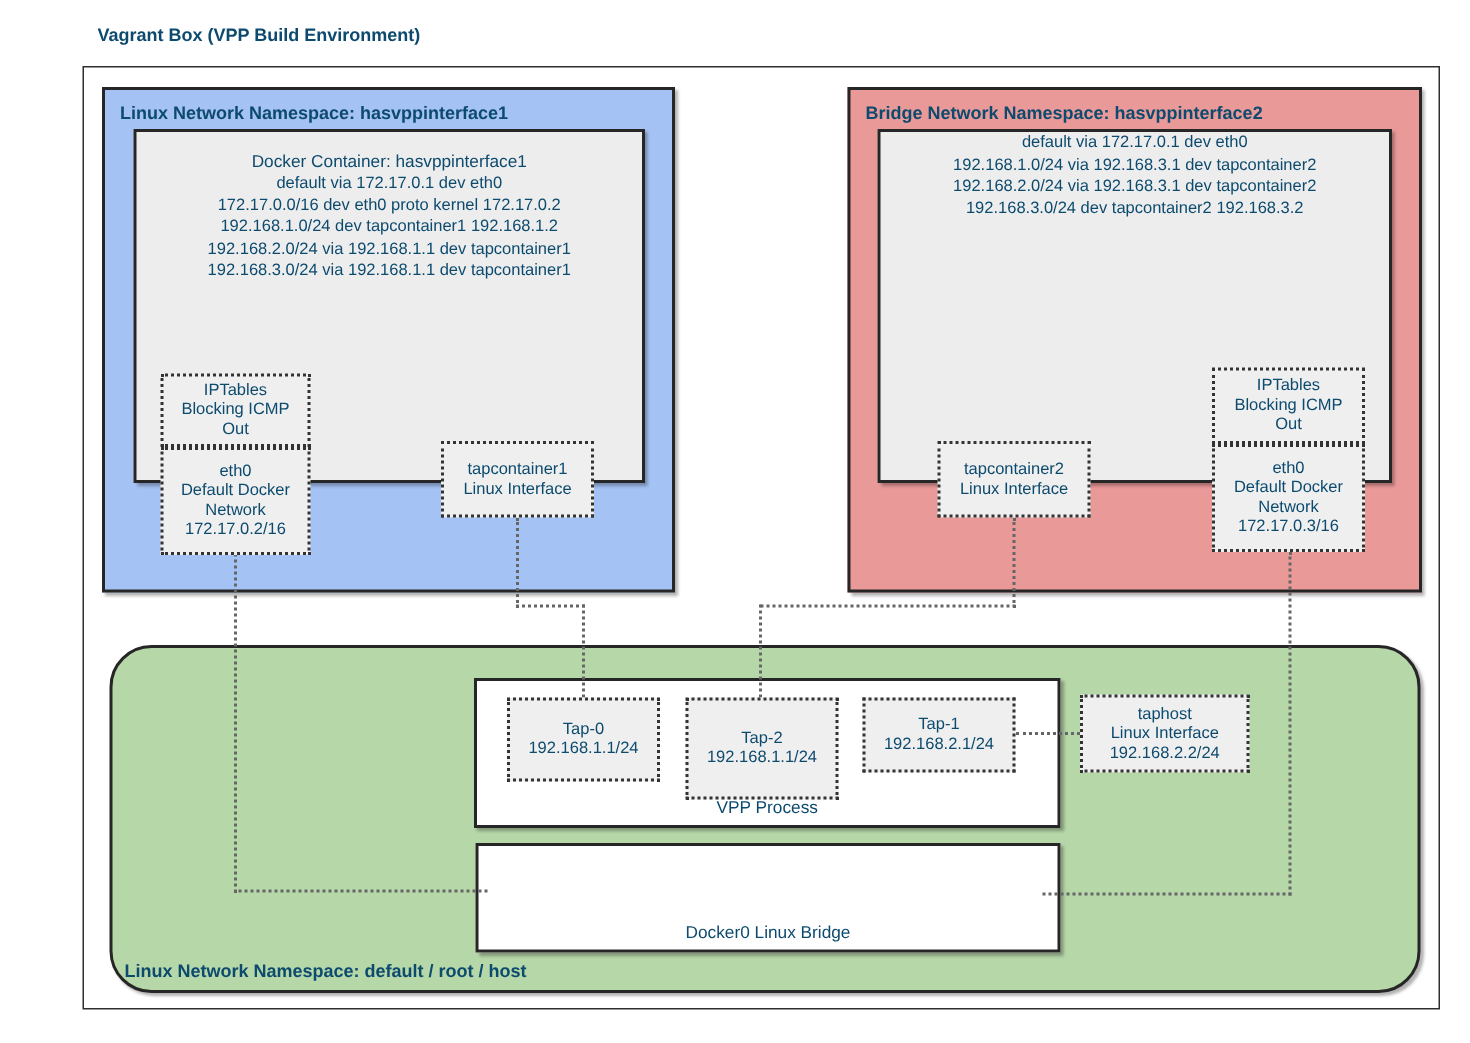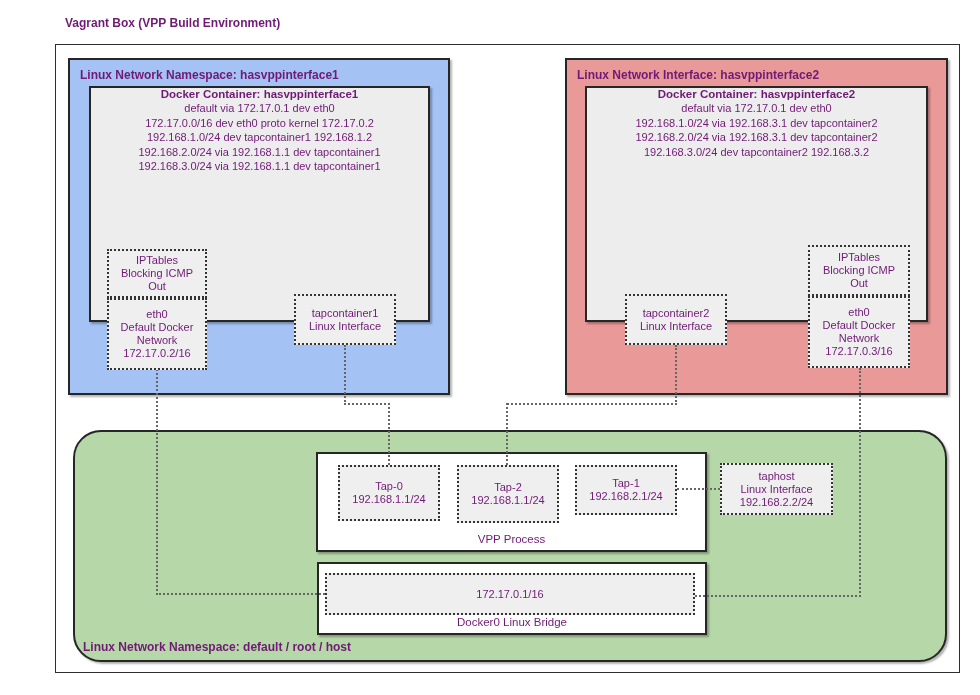--- a/index.html
+++ b/index.html
@@ -1,31 +1,31 @@
 <!DOCTYPE html>
 <html style="--ns1-fill: #a4c2f4; --ns2-fill: #ea9999; --host-fill: #b6d7a8; --panel-fill: #ededed; --dotted-fill: #efefef; --connector: #666666;"><head>
 <meta charset="utf-8">
 <style>
   html,body{margin:0;padding:0;background:#ffffff;}
   .stage{
     position:relative;width:980px;height:695px;background:#fff;overflow:hidden;
-    font-family:"Liberation Sans","DejaVu Sans",sans-serif;color:#701a75;
+    font-family:"Liberation Sans","DejaVu Sans",sans-serif;color:#0c4a6e;
   }
   .abs{position:absolute;box-sizing:border-box;}
   .diagram-title{font-size:12px;font-weight:bold;white-space:nowrap;}
   .outer{border:1.5px solid #2e2e2e;background:#fff;z-index:0;}
   .ns{border:2px solid #262626;z-index:1;box-shadow:2px 2px 2px rgba(0,0,0,0.30);}
   .ns1{background:var(--ns1-fill,#a4c2f4);}
   .ns2{background:var(--ns2-fill,#ea9999);}
   .nshost{background:var(--host-fill,#b6d7a8);border-radius:28px;}
   .ns-label{position:absolute;top:8px;left:10px;font-size:12px;font-weight:bold;white-space:nowrap;text-align:center;}
   .ns-label-bottom{position:absolute;bottom:6px;left:8px;font-size:12px;font-weight:bold;white-space:nowrap;}
   .panel{background:var(--panel-fill,#ededed);border:2px solid #262626;z-index:2;
          box-shadow:2px 2px 2px rgba(0,0,0,0.30);text-align:center;}
-  .panel-title{font-size:11.5px;font-weight:bold;line-height:13px;white-space:nowrap;}
+  .panel-title{margin-top:14px;font-size:11.5px;font-weight:normal;line-height:13px;white-space:nowrap;}
   .routes{font-size:11px;line-height:14.5px;white-space:nowrap;}
   .wbox{background:#ffffff;border:2px solid #262626;z-index:3;
         box-shadow:2px 2px 2px rgba(0,0,0,0.30);}
   .wbox-label{position:absolute;bottom:5px;left:0;right:0;text-align:center;
               font-size:11.5px;font-weight:normal;white-space:nowrap;}
   .dbox{background:var(--dotted-fill,#efefef);border:2px dotted #333;z-index:6;
         display:flex;flex-direction:column;justify-content:center;align-items:center;
         text-align:center;font-size:11px;line-height:13px;white-space:nowrap;}
   .conn{z-index:5;}
   .conn.h{height:0;border-top:2px dotted var(--connector,#666);}
@@ -63,24 +63,23 @@
     <div>Default Docker</div>
     <div>Network</div>
     <div>172.17.0.2/16</div>
   </div>
   <div class="abs dbox" style="left:294px;top:294px;width:102px;height:51px;">
     <div>tapcontainer1</div>
     <div>Linux Interface</div>
   </div>
 
   <div class="abs ns ns2" style="left:565px;top:58px;width:383px;height:337px;">
-    <div class="ns-label">Linux Network Interface: hasvppinterface2</div>
+    <div class="ns-label">Bridge Network Namespace: hasvppinterface2</div>
   </div>
   <div class="abs panel" style="left:585px;top:86px;width:343px;height:236px;">
-    <div class="panel-title">Docker Container: hasvppinterface2</div>
     <div class="routes">
       <div>default via 172.17.0.1 dev eth0</div>
       <div>192.168.1.0/24 via 192.168.3.1 dev tapcontainer2</div>
       <div>192.168.2.0/24 via 192.168.3.1 dev tapcontainer2</div>
       <div>192.168.3.0/24 dev tapcontainer2 192.168.3.2</div>
     </div>
   </div>
   <div class="abs dbox" style="left:625px;top:294px;width:102px;height:51px;">
     <div>tapcontainer2</div>
     <div>Linux Interface</div>
@@ -101,40 +100,37 @@
     <div class="ns-label-bottom">Linux Network Namespace: default / root / host</div>
   </div>
 
   <div class="abs wbox" style="left:316px;top:452px;width:391px;height:100px;">
     <div class="wbox-label">VPP Process</div>
   </div>
   <div class="abs dbox" style="left:338px;top:465px;width:102px;height:56px;">
     <div>Tap-0</div>
     <div>192.168.1.1/24</div>
   </div>
-  <div class="abs dbox" style="left:457px;top:465px;width:102px;height:58px;">
+  <div class="abs dbox" style="left:457px;top:465px;width:102px;height:68px;">
     <div>Tap-2</div>
     <div>192.168.1.1/24</div>
   </div>
   <div class="abs dbox" style="left:575px;top:465px;width:102px;height:50px;">
     <div>Tap-1</div>
     <div>192.168.2.1/24</div>
   </div>
 
   <div class="abs dbox" style="left:720px;top:463px;width:113px;height:52px;">
     <div>taphost</div>
     <div>Linux Interface</div>
     <div>192.168.2.2/24</div>
   </div>
 
   <div class="abs wbox" style="left:317px;top:562px;width:390px;height:73px;">
     <div class="wbox-label">Docker0 Linux Bridge</div>
-  </div>
-  <div class="abs dbox" style="left:325px;top:573px;width:370px;height:42px;">
-    <div>172.17.0.1/16</div>
   </div>
 
   <div class="abs conn v" style="left:156px;top:369px;height:226px;"></div>
   <div class="abs conn h" style="left:156px;top:593px;width:169px;"></div>
 
   <div class="abs conn v" style="left:344px;top:345px;height:60px;"></div>
   <div class="abs conn h" style="left:344px;top:403px;width:46px;"></div>
   <div class="abs conn v" style="left:388px;top:403px;height:62px;"></div>
 
   <div class="abs conn v" style="left:675px;top:345px;height:60px;"></div>

